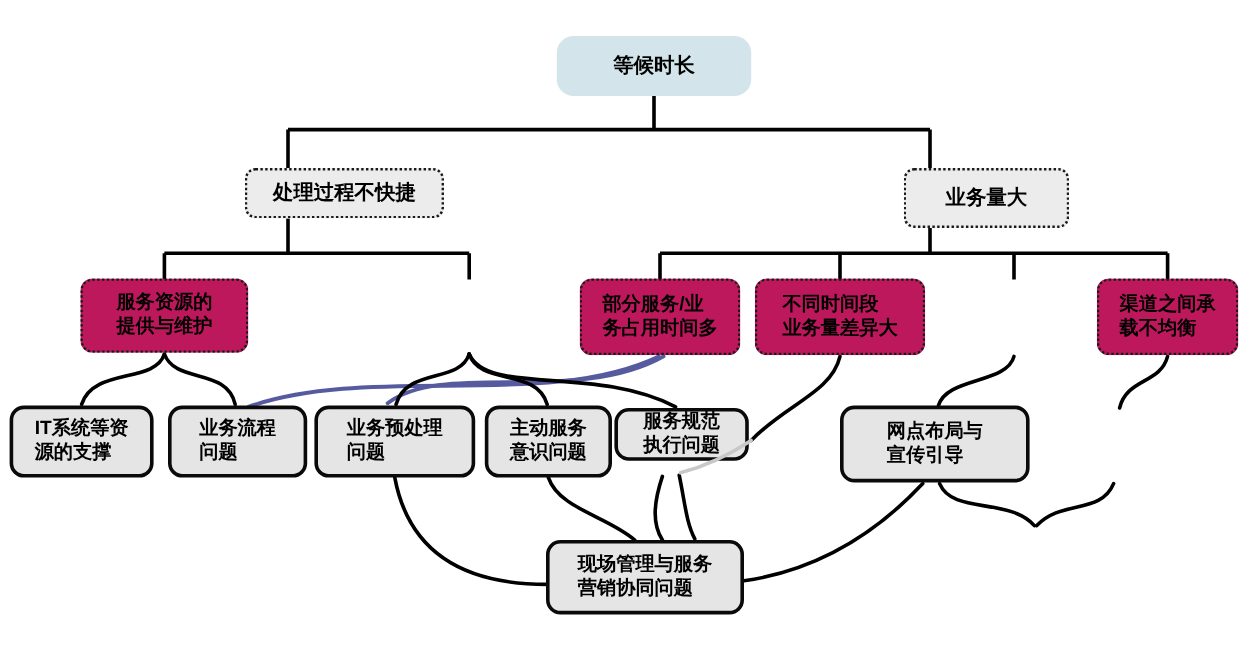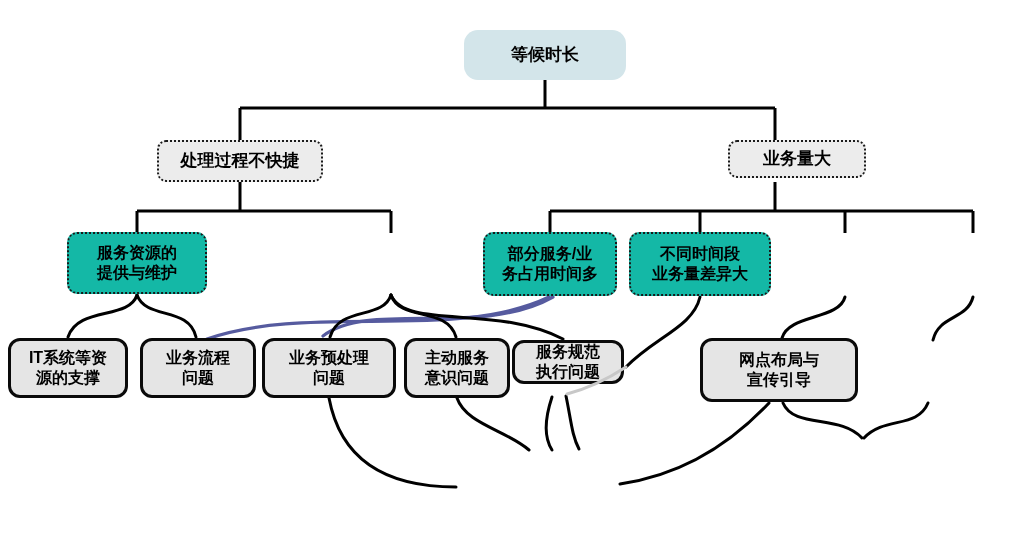--- a/index.html
+++ b/index.html
@@ -5,25 +5,25 @@
   html,body{margin:0;padding:0;background:#fff;}
   body{font-family:"Liberation Sans","DejaVu Sans",sans-serif;}
   .stage{position:relative;width:1034px;height:552px;background:#fff;overflow:hidden;}
   svg.edges{position:absolute;left:0;top:0;z-index:1;}
   svg.overlay{position:absolute;left:0;top:0;z-index:3;pointer-events:none;}
   path.edge{fill:none;stroke:var(--line,#000);stroke-width:3;stroke-linecap:round;}
   path.edge-straight{fill:none;stroke:var(--line,#000);stroke-width:3;stroke-linecap:butt;}
   path.edge-blue{fill:none;stroke:var(--highlight-line,#565b9f);stroke-width:3.2;stroke-linecap:round;}
   path.edge-gray{fill:none;stroke:var(--occluded-line,#c8c8c8);stroke-width:3;stroke-linecap:round;}
   .node{position:absolute;display:flex;align-items:center;justify-content:center;
-        text-align:center;font-weight:bold;white-space:pre-line;box-sizing:border-box;
+        text-align:left;font-weight:bold;white-space:pre-line;box-sizing:border-box;
         color:#000;line-height:1.25;z-index:2;background:#fff;border-radius:10px;}
   .root{background:var(--root-fill,#d3e5ea);border:none;border-radius:14px;font-size:17px;}
-  .l2{background:var(--l2-fill,#ececec);border:2px dotted #1a1a1a;border-radius:9px;font-size:17px;}
-  .l3{background:#14b8a6;border:2px dotted #1a1a1a;border-radius:10px;font-size:16px;}
+  .l2{background:var(--l2-fill,#ececec);border:2px dotted #1a1a1a;border-radius:9px;font-size:17px;margin-left:47px;}
+  .l3{background:#be185d;border:2px dotted #1a1a1a;border-radius:10px;font-size:16px;}
   .solid{background:#e5e5e5;border:3px solid #0a0a0a;border-radius:12px;font-size:16px;}
 </style>
 </head>
 <body>
 
 <div class="stage">
 
   <svg class="edges" width="1034" height="552" viewBox="0 0 1034 552">
 
     <path class="edge-blue" d="M549,297 C455,342 310,303 207,339"></path>
@@ -47,40 +47,44 @@
     <path class="edge" d="M457,398 C466,424 506,430 529,450"></path>
     <path class="edge" d="M552,397 C545,418 543,436 552,450"></path>
     <path class="edge" d="M620,484 C690,474 737,437 769,403"></path>
     <path class="edge" d="M783,403 C794,429 840,414 862,438"></path>
     <path class="edge" d="M928,403 C917,429 885,416 864,438"></path>
   </svg>
 
   <div class="node root" style="left:464px;top:30px;width:162px;height:50px">等候时长</div>
 
   <div class="node l2" style="left:157px;top:140px;width:166px;height:42px">处理过程不快捷</div>
-  <div class="node l2" style="left:728px;top:140px;width:138px;height:38px">业务量大</div>
+  <div class="node l2" style="left:706px;top:140px;width:138px;height:50px">业务量大</div>
 
   <div class="node l3" style="left:67px;top:232px;width:140px;height:62px">服务资源的
 提供与维护</div>
   <div class="node l3" style="left:483px;top:232px;width:134px;height:64px">部分服务/业
 务占用时间多</div>
   <div class="node l3" style="left:629px;top:232px;width:142px;height:64px">不同时间段
 业务量差异大</div>
+  <div class="node l3" style="left:914px;top:232px;width:118px;height:64px">渠道之间承
+载不均衡</div>
 
   <div class="node solid" style="left:8px;top:338px;width:120px;height:60px">IT系统等资
 源的支撑</div>
   <div class="node solid" style="left:140px;top:338px;width:116px;height:60px">业务流程
 问题</div>
   <div class="node solid" style="left:262px;top:338px;width:134px;height:60px">业务预处理
 问题</div>
   <div class="node solid" style="left:404px;top:338px;width:106px;height:60px">主动服务
 意识问题</div>
   <div class="node solid" style="left:512px;top:340px;width:112px;height:44px">服务规范
 执行问题</div>
   <div class="node solid" style="left:700px;top:338px;width:158px;height:64px">网点布局与
 宣传引导</div>
 
+  <div class="node solid" style="left:455px;top:450px;width:165px;height:62px">现场管理与服务
+营销协同问题</div>
 
   <svg class="overlay" width="1034" height="552" viewBox="0 0 1034 552">
     <path class="edge-gray" d="M626,367 Q597,386 567,394"></path>
   </svg>
 
 </div>
 
 </body></html>

